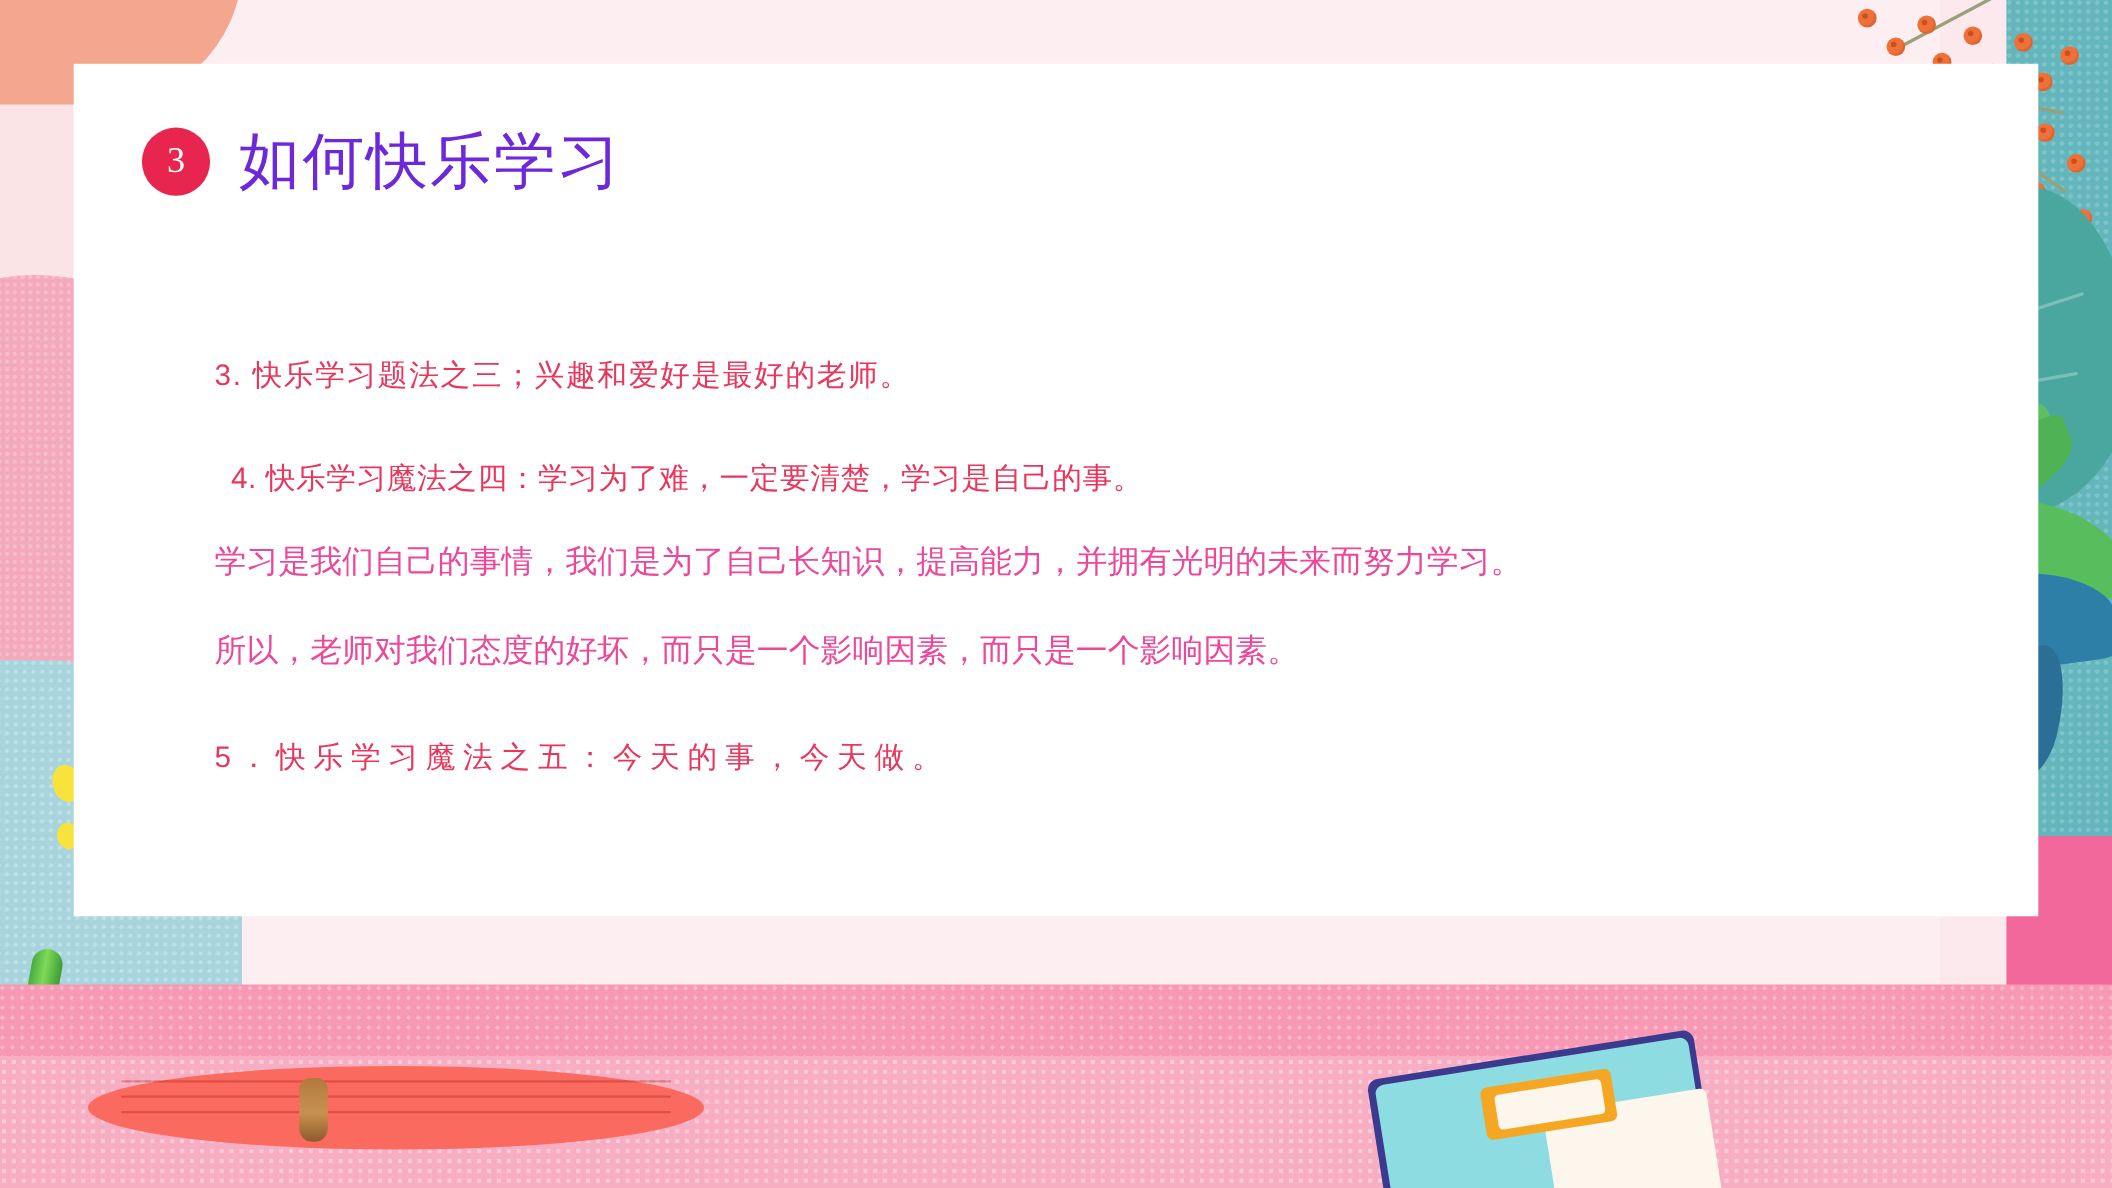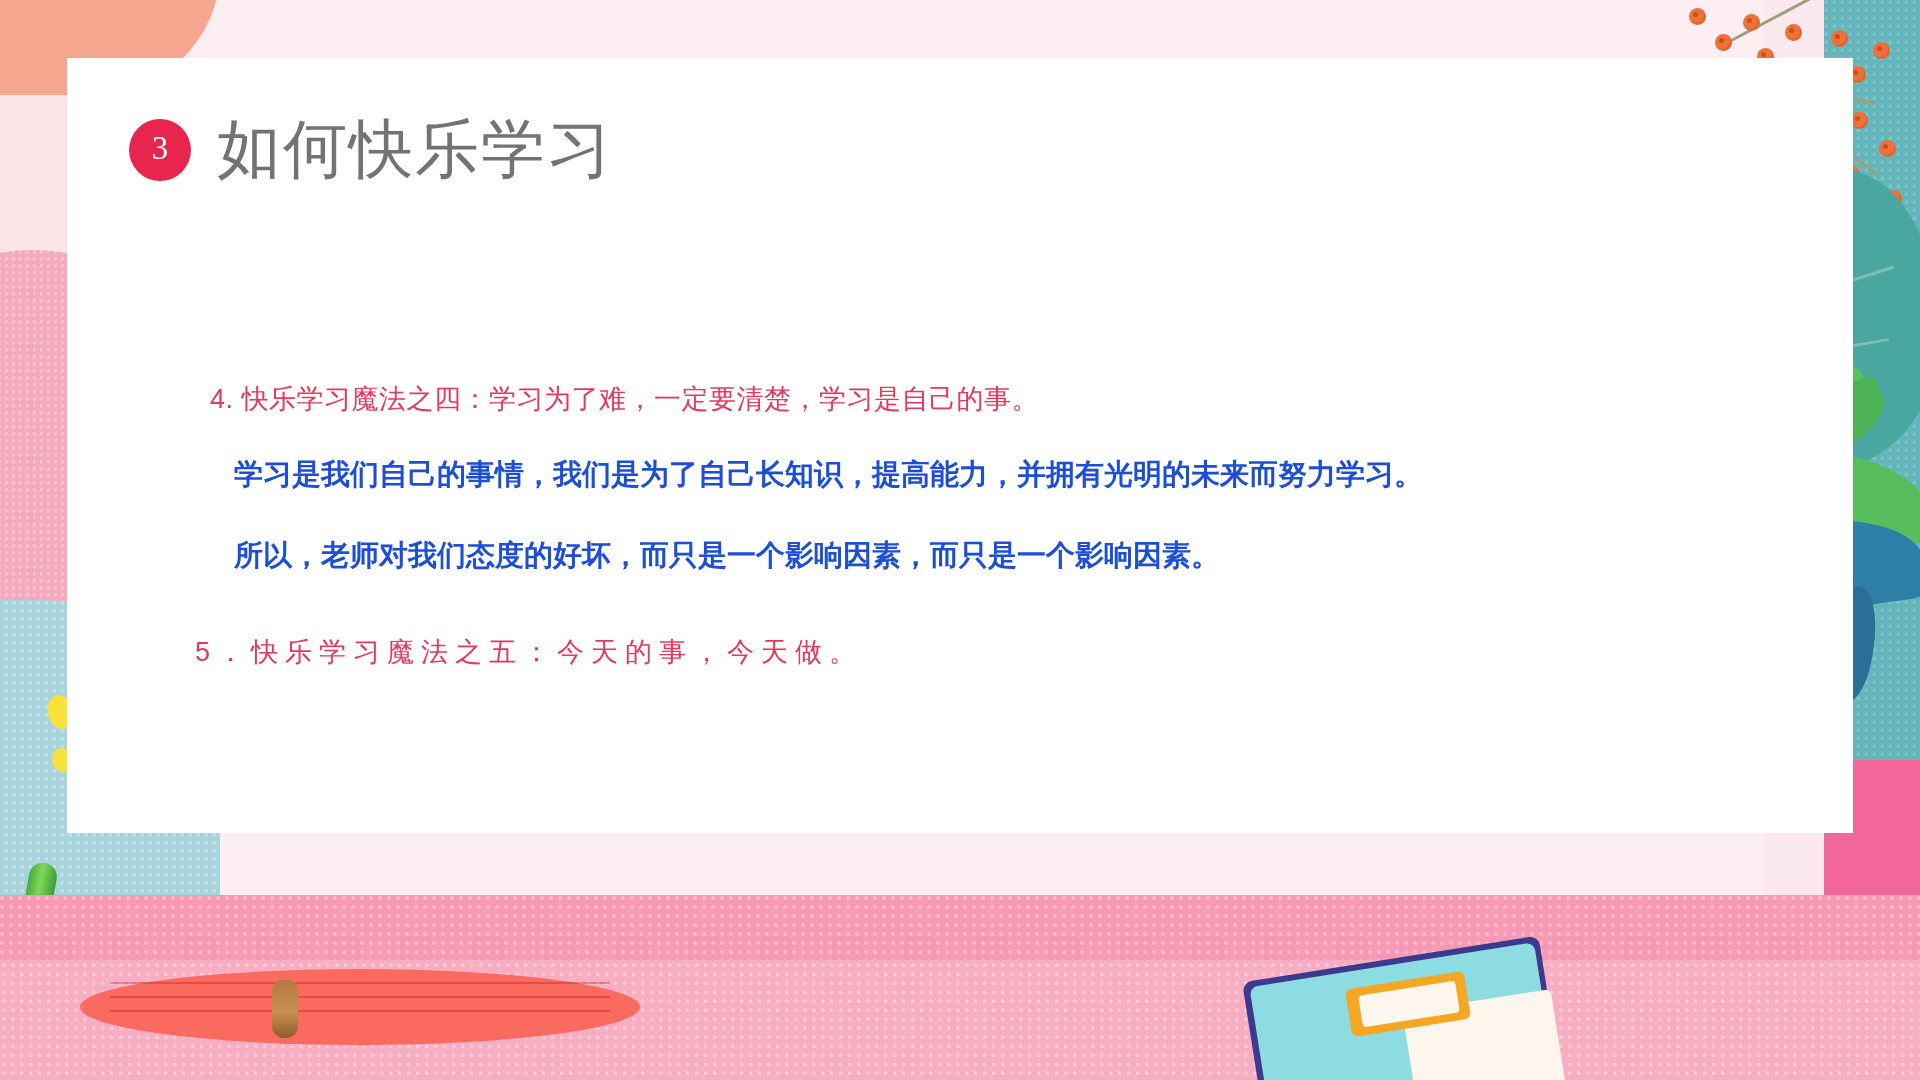--- a/index.html
+++ b/index.html
@@ -352,23 +352,23 @@
     align-items: center;
     justify-content: center;
     font-family: "Liberation Serif", "DejaVu Serif", serif;
     font-size: 33px;
     line-height: 1;
     padding-bottom: 2px;
     box-sizing: border-box;
   }
   .title-text {
     font-family: "Liberation Serif", "DejaVu Serif", serif;
-    font-size: 64px;
+    font-size: 56px;
     line-height: 1.05;
-    color: #737373;
+    color: #6d28d9;
     letter-spacing: 2px;
     white-space: nowrap;
   }
 
   
   .body-block {
     position: absolute;
     left: 128px;
     top: 265px;
     width: 1560px;
@@ -376,24 +376,23 @@
   .line {
     font-family: "Liberation Sans", "DejaVu Sans", sans-serif;
     white-space: nowrap;
   }
   .line.red {
     color: #e8365c;
     font-size: 27px;
     font-weight: 500;
   }
   .line.black {
-    color: #1d4ed8;
+    color: #ec4899;
     font-size: 29px;
-    font-weight: 700;
-    margin-left: 39px;
+    font-weight: 400;
   }
   .gap-a { height: 58px; }
   .gap-b { height: 38px; }
   .gap-c { height: 41px; }
   .gap-d { height: 58px; }
   .line.spaced {
     letter-spacing: 7px;
   }
   .line.l1 { letter-spacing: 1.5px; }
   .line.l2 { letter-spacing: 0.5px; margin-left: 15px; }
@@ -470,20 +469,21 @@
   </div>
 
   <div class="card">
 
     <div class="title-row">
       <div class="badge">3</div>
       <div class="title-text">如何快乐学习</div>
     </div>
 
     <div class="body-block">
+      <div class="line red l1">3. 快乐学习题法之三；兴趣和爱好是最好的老师。</div>
       <div class="gap-a"></div>
 
       <div class="line red l2">4. 快乐学习魔法之四：学习为了难，一定要清楚，学习是自己的事。</div>
       <div class="gap-b"></div>
 
       <div class="line black">学习是我们自己的事情，我们是为了自己长知识，提高能力，并拥有光明的未来而努力学习。</div>
       <div class="gap-c"></div>
 
       <div class="line black">所以，老师对我们态度的好坏，而只是一个影响因素，而只是一个影响因素。</div>
       <div class="gap-d"></div>

